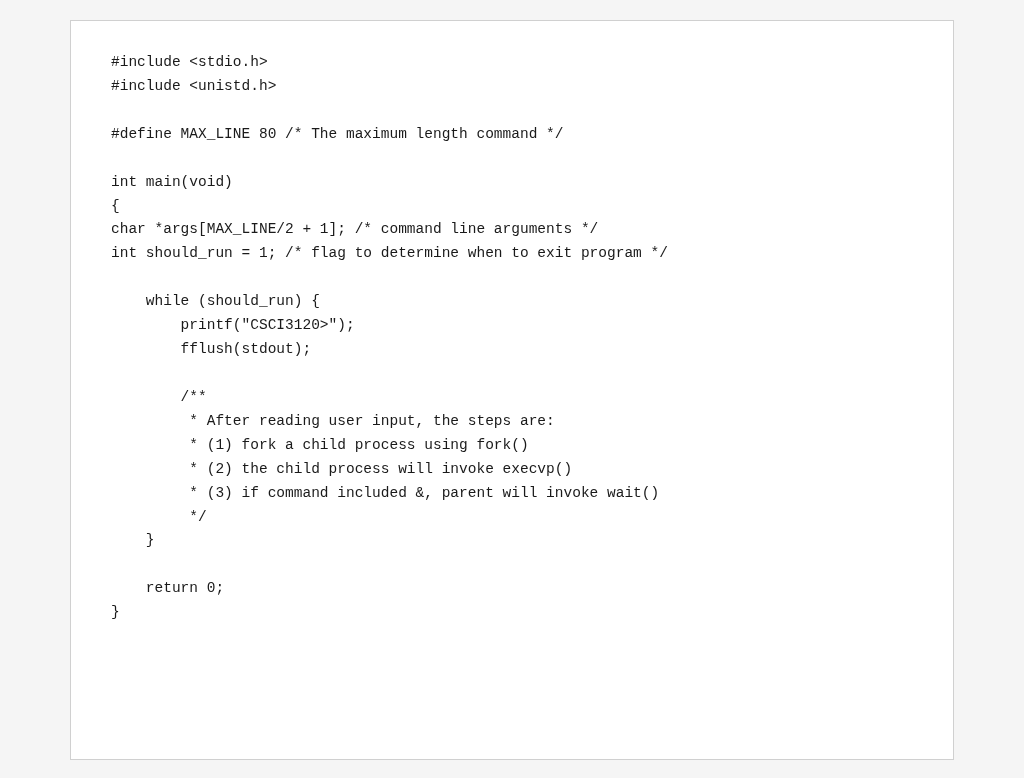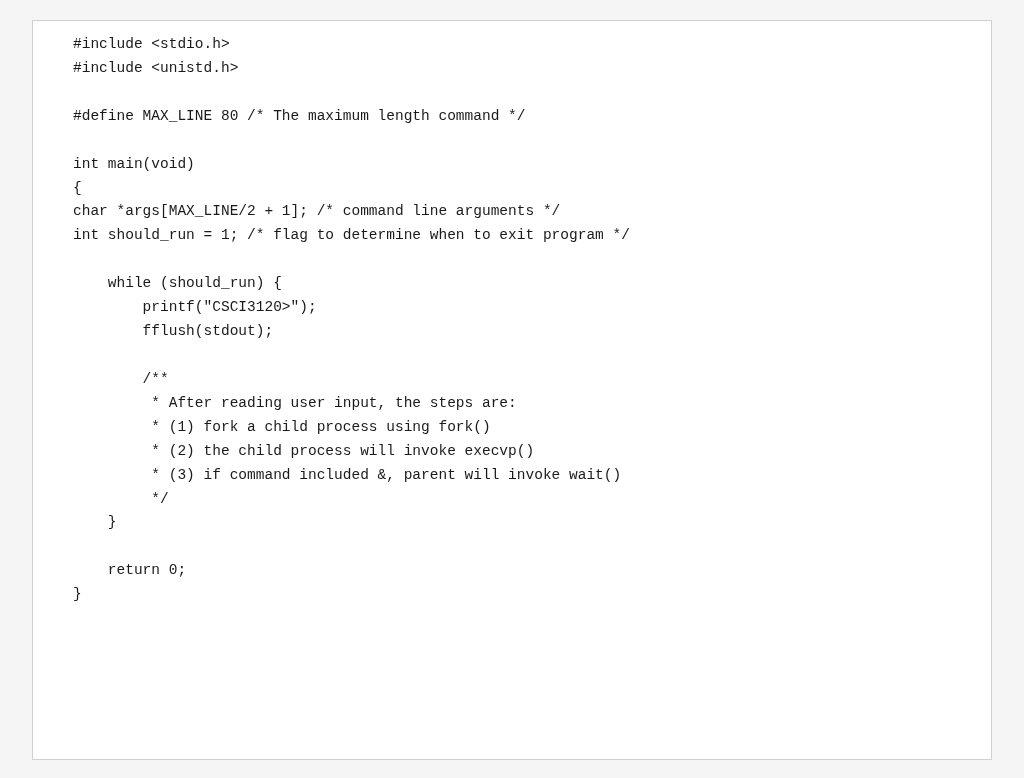--- a/index.html
+++ b/index.html
@@ -14,22 +14,22 @@
       display: flex;
       justify-content: center;
       align-items: flex-start;
       min-height: 778px;
       padding: 20px;
     }
 
     .code-container {
       background-color: #ffffff;
       border: 1px solid #d0d0d0;
-      padding: 12px 40px;
-      width: 960px;
+      padding: 30px 40px;
+      width: 884px;
       min-height: 740px;
     }
 
     .code-block {
       font-family: 'Courier New', Courier, monospace;
       font-size: 14.5px;
       line-height: 1.65;
       color: #1a1a1a;
       white-space: pre;
     }

